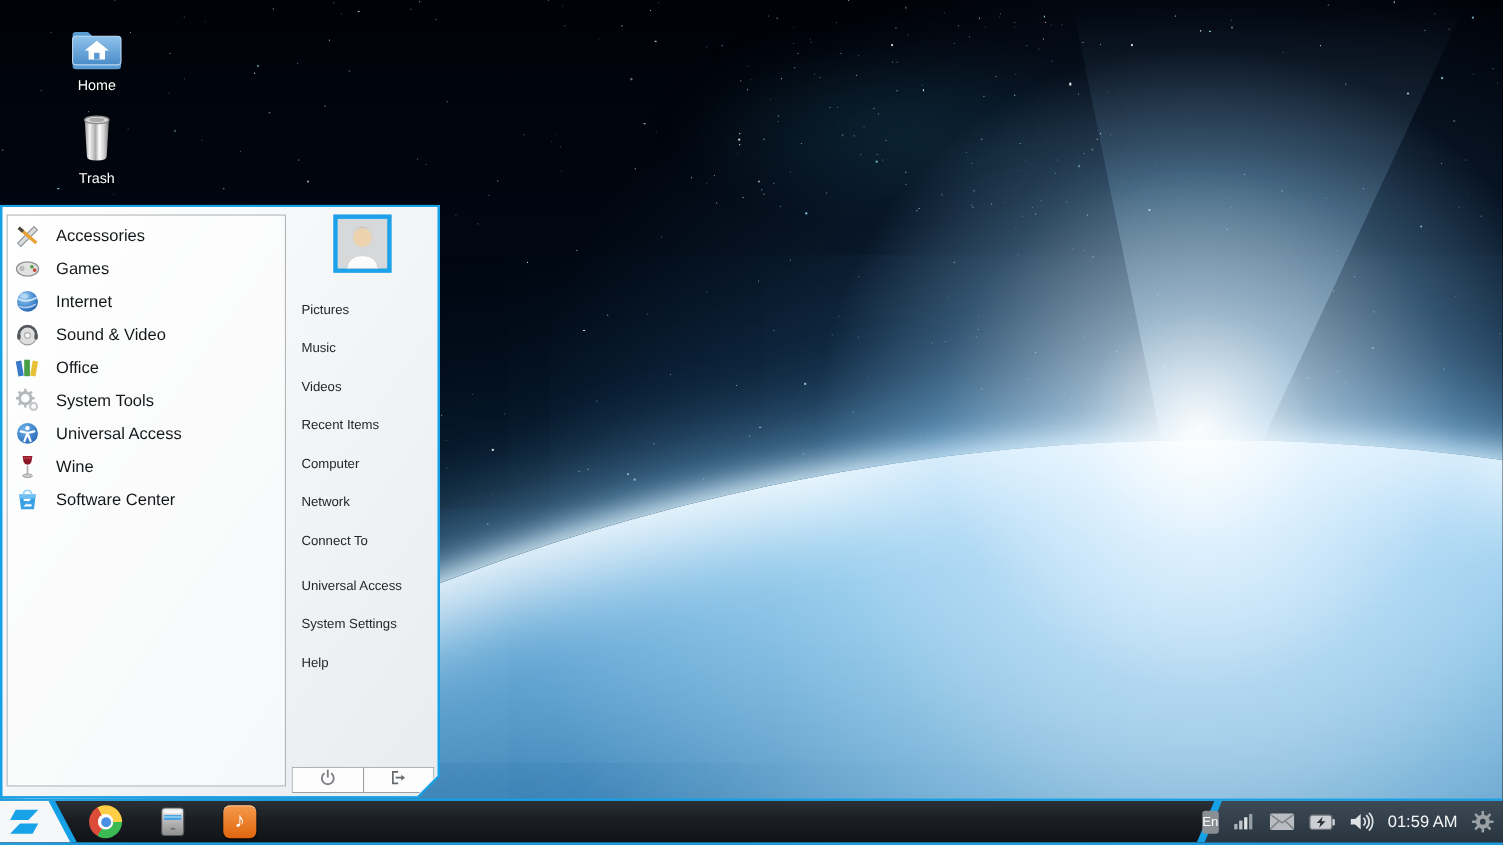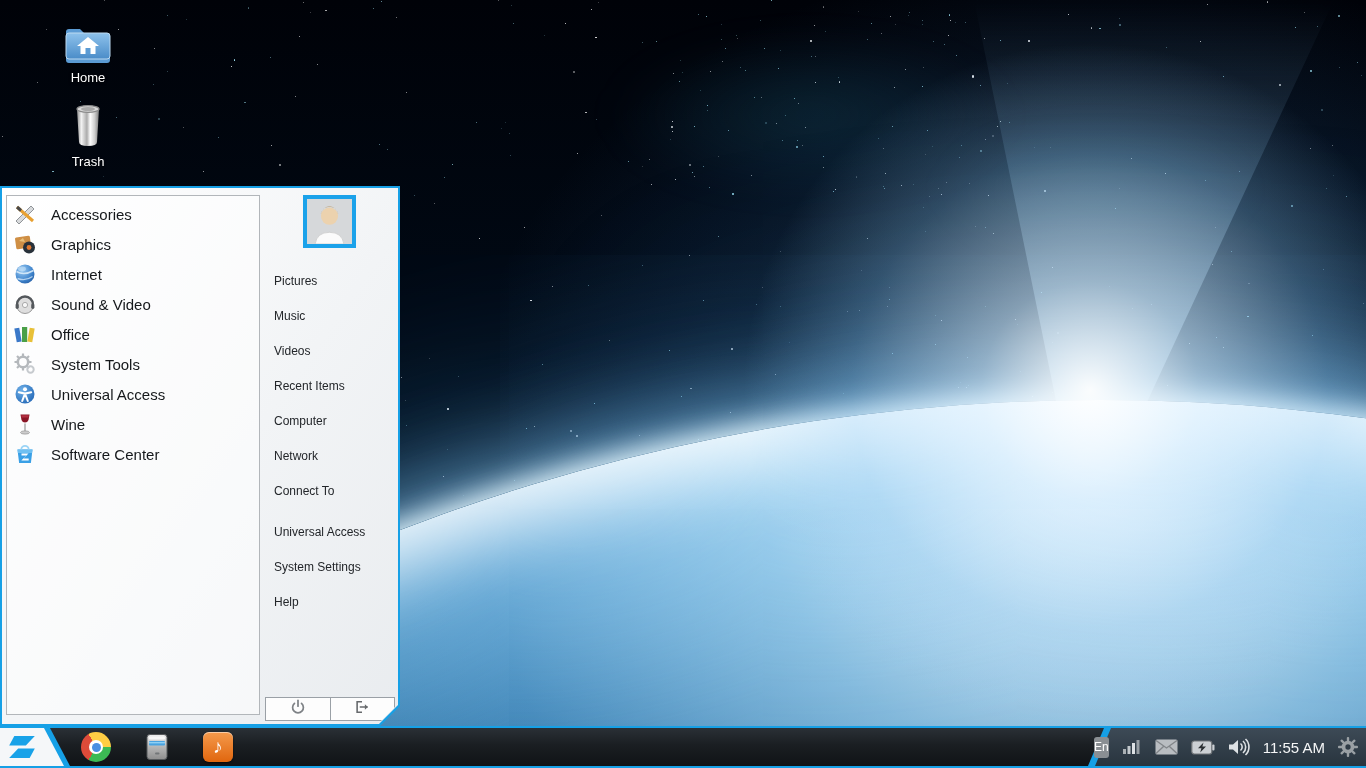--- a/index.html
+++ b/index.html
@@ -578,27 +578,27 @@
           <polygon points="3,19 18,4 21,7 6,22" fill="#d8dadc" stroke="#909498" stroke-width="1"></polygon>
           <line x1="4" y1="5" x2="20" y2="19" stroke="#e8a030" stroke-width="3"></line>
           <line x1="4" y1="5" x2="8" y2="8.5" stroke="#4a4a4a" stroke-width="3"></line>
         </svg>
       </span>
       <span class="cat-label">Accessories</span>
     </div>
     <div class="cat-row">
       <span class="cat-ic">
         <svg width="24" height="24" viewBox="0 0 24 24">
-          <rect x="2.5" y="4.5" width="15" height="12" rx="1.5" fill="#cf8f45" transform="rotate(-8 10 10)"></rect>
-          <path d="M6,9 l4,-3 l2,4 z" fill="#e8c078"></path>
-          <circle cx="16" cy="15.5" r="6" fill="#28313a"></circle>
-          <circle cx="16" cy="15.5" r="2.4" fill="#e07830"></circle>
-        </svg>
-      </span>
-      <span class="cat-label">Graphics</span>
+          <ellipse cx="12" cy="12.5" rx="10" ry="6.5" fill="#e2e2e2" stroke="#8e9296" stroke-width="1.2"></ellipse>
+          <circle cx="7" cy="12" r="2.4" fill="#bcbcbc"></circle>
+          <circle cx="16" cy="10.5" r="1.7" fill="#52a045"></circle>
+          <circle cx="18.5" cy="13.5" r="1.7" fill="#c84838"></circle>
+        </svg>
+      </span>
+      <span class="cat-label">Games</span>
     </div>
     <div class="cat-row">
       <span class="cat-ic">
         <svg width="24" height="24" viewBox="0 0 24 24">
           <defs>
                 <radialGradient id="gblue" cx=".35" cy=".3" r=".9">
             <stop offset="0" stop-color="#9cccf4"></stop>
                   <stop offset=".6" stop-color="#3f84cc"></stop>
             <stop offset="1" stop-color="#1c4f94"></stop>
           </radialGradient>
@@ -803,21 +803,21 @@
           <rect x="21.3" y="4.5" width="2.2" height="6" rx="1" fill="#ccd0d4"></rect>
           <polygon points="12.5,2.5 7,8.2 10.4,8.2 9.2,12.5 15,6.6 11.4,6.6" fill="#2c3034"></polygon>
         </svg>
       </span>
       <span class="tray-ic">
         <svg width="22" height="18" viewBox="0 0 22 18">
           <polygon points="1,6.5 5,6.5 10,2 10,16 5,11.5 1,11.5" fill="#dde1e4"></polygon>
           <path d="M12.5,5.5 A4.5,4.5 0 0 1 12.5,12.5 M15,3 A8,8 0 0 1 15,15 M17.5,1 A11,11 0 0 1 17.5,17" stroke="#dde1e4" stroke-width="1.6" fill="none"></path>
         </svg>
       </span>
-      <span id="clock">11:55 AM</span>
+      <span id="clock">01:59 AM</span>
       <span class="tray-ic">
         <svg width="20" height="20" viewBox="0 0 22 22">
           <g fill="#9aa0a4">
             <rect x="9.7" y="0" width="2.6" height="5" rx="1"></rect>
             <rect x="9.7" y="17" width="2.6" height="5" rx="1"></rect>
             <rect x="9.7" y="0" width="2.6" height="5" rx="1" transform="rotate(90 11 11)"></rect>
             <rect x="9.7" y="17" width="2.6" height="5" rx="1" transform="rotate(90 11 11)"></rect>
             <rect x="9.7" y="0" width="2.6" height="5" rx="1" transform="rotate(45 11 11)"></rect>
             <rect x="9.7" y="17" width="2.6" height="5" rx="1" transform="rotate(45 11 11)"></rect>
             <rect x="9.7" y="0" width="2.6" height="5" rx="1" transform="rotate(-45 11 11)"></rect>

